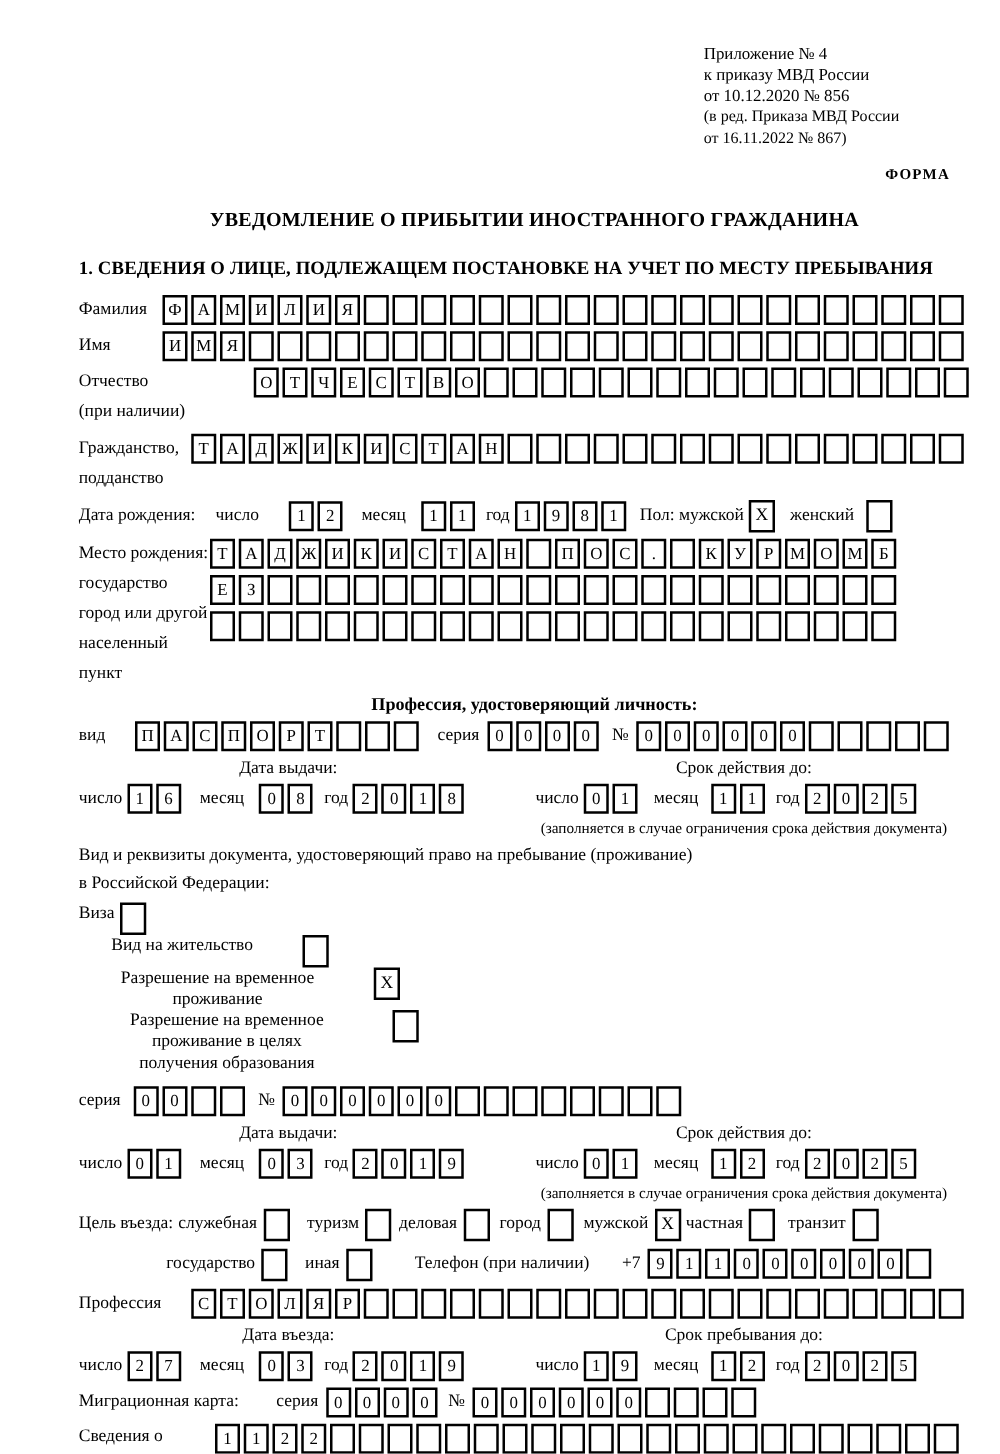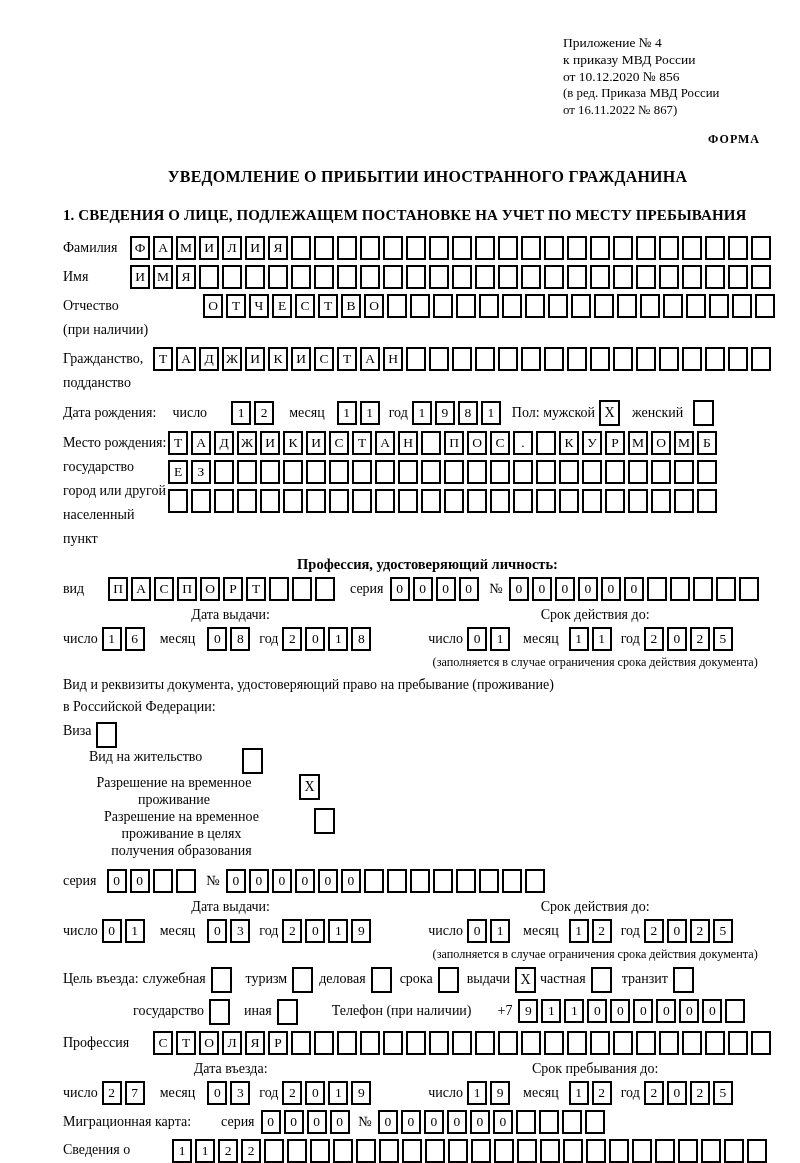--- a/index.html
+++ b/index.html
@@ -535,23 +535,23 @@
   </div>
 
   <div class="purpose-line">
     <span class="lbl">Цель въезда:</span>
     <span class="lbl ml4">служебная</span>
     <span class="cb ml10"></span>
     <span class="lbl gap14">туризм</span>
     <span class="cb"></span>
     <span class="lbl ml6">деловая</span>
     <span class="cb"></span>
-    <span class="lbl ml8">срока</span>
+    <span class="lbl ml8">город</span>
     <span class="cb ml8"></span>
-    <span class="lbl ml8">выдачи</span>
+    <span class="lbl ml8">мужской</span>
     <span class="cb">X</span>
     <span class="lbl ml4">частная</span>
     <span class="cb ml8"></span>
     <span class="lbl ml10">транзит</span>
     <span class="cb ml8"></span>
   </div>
 
   <div class="purpose-line" style="margin-left:70px;">
     <span class="lbl">государство</span>
     <span class="cb ml10"></span>

